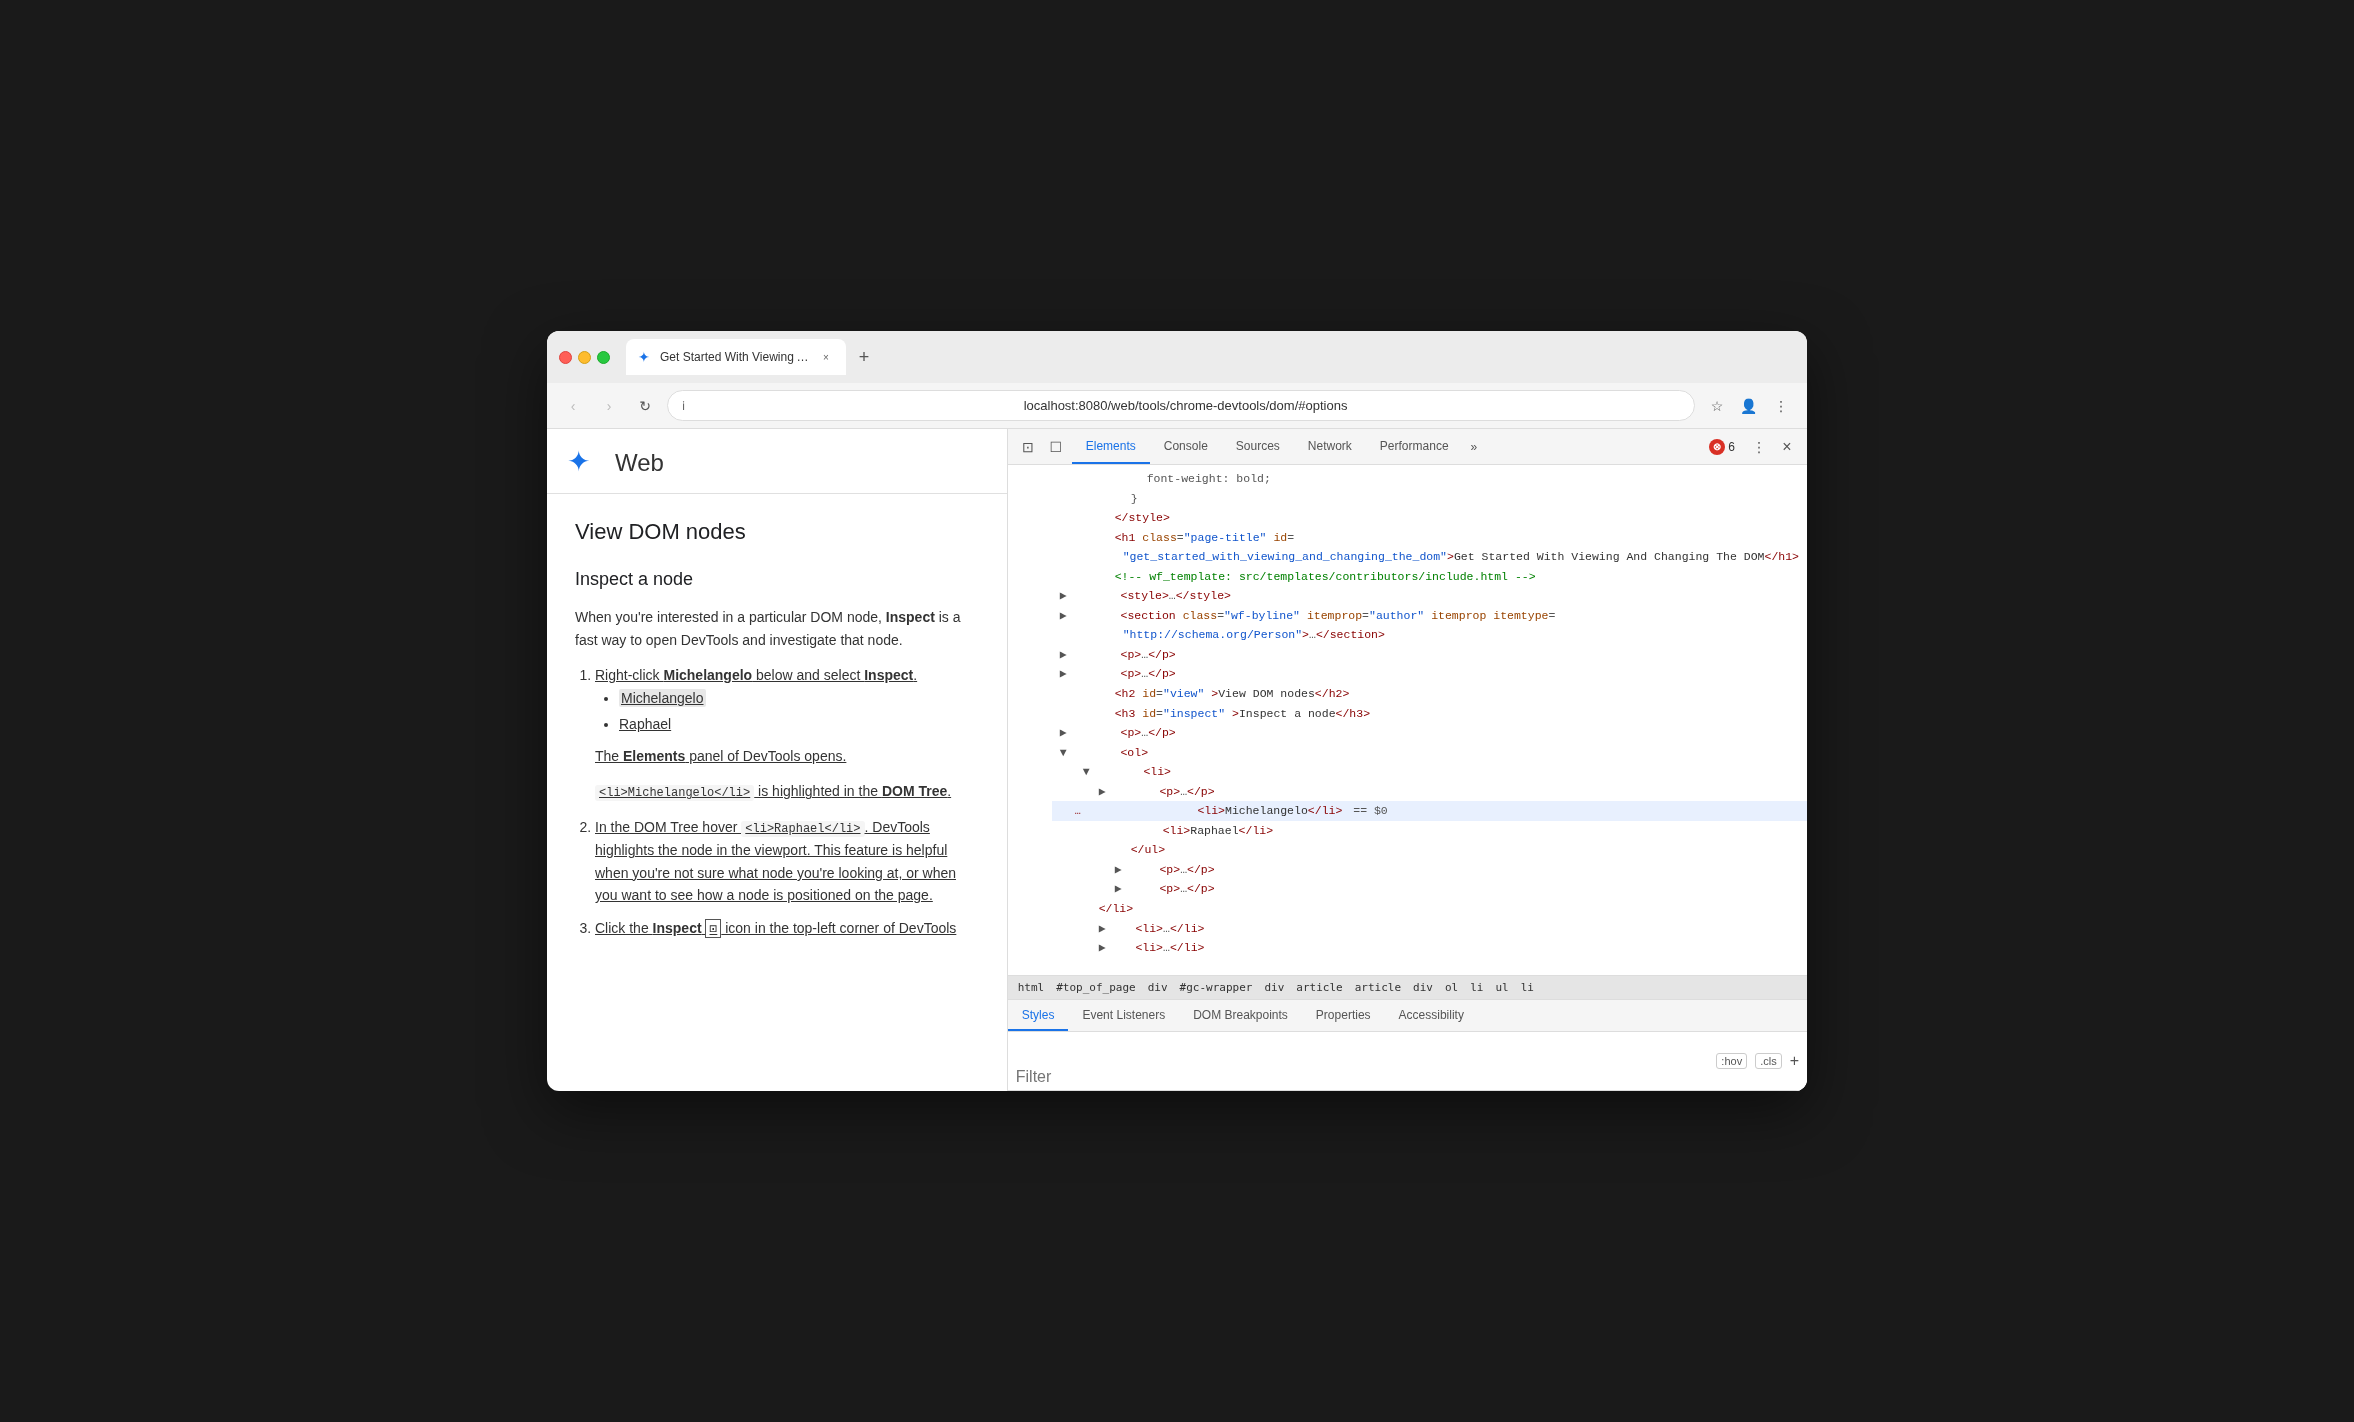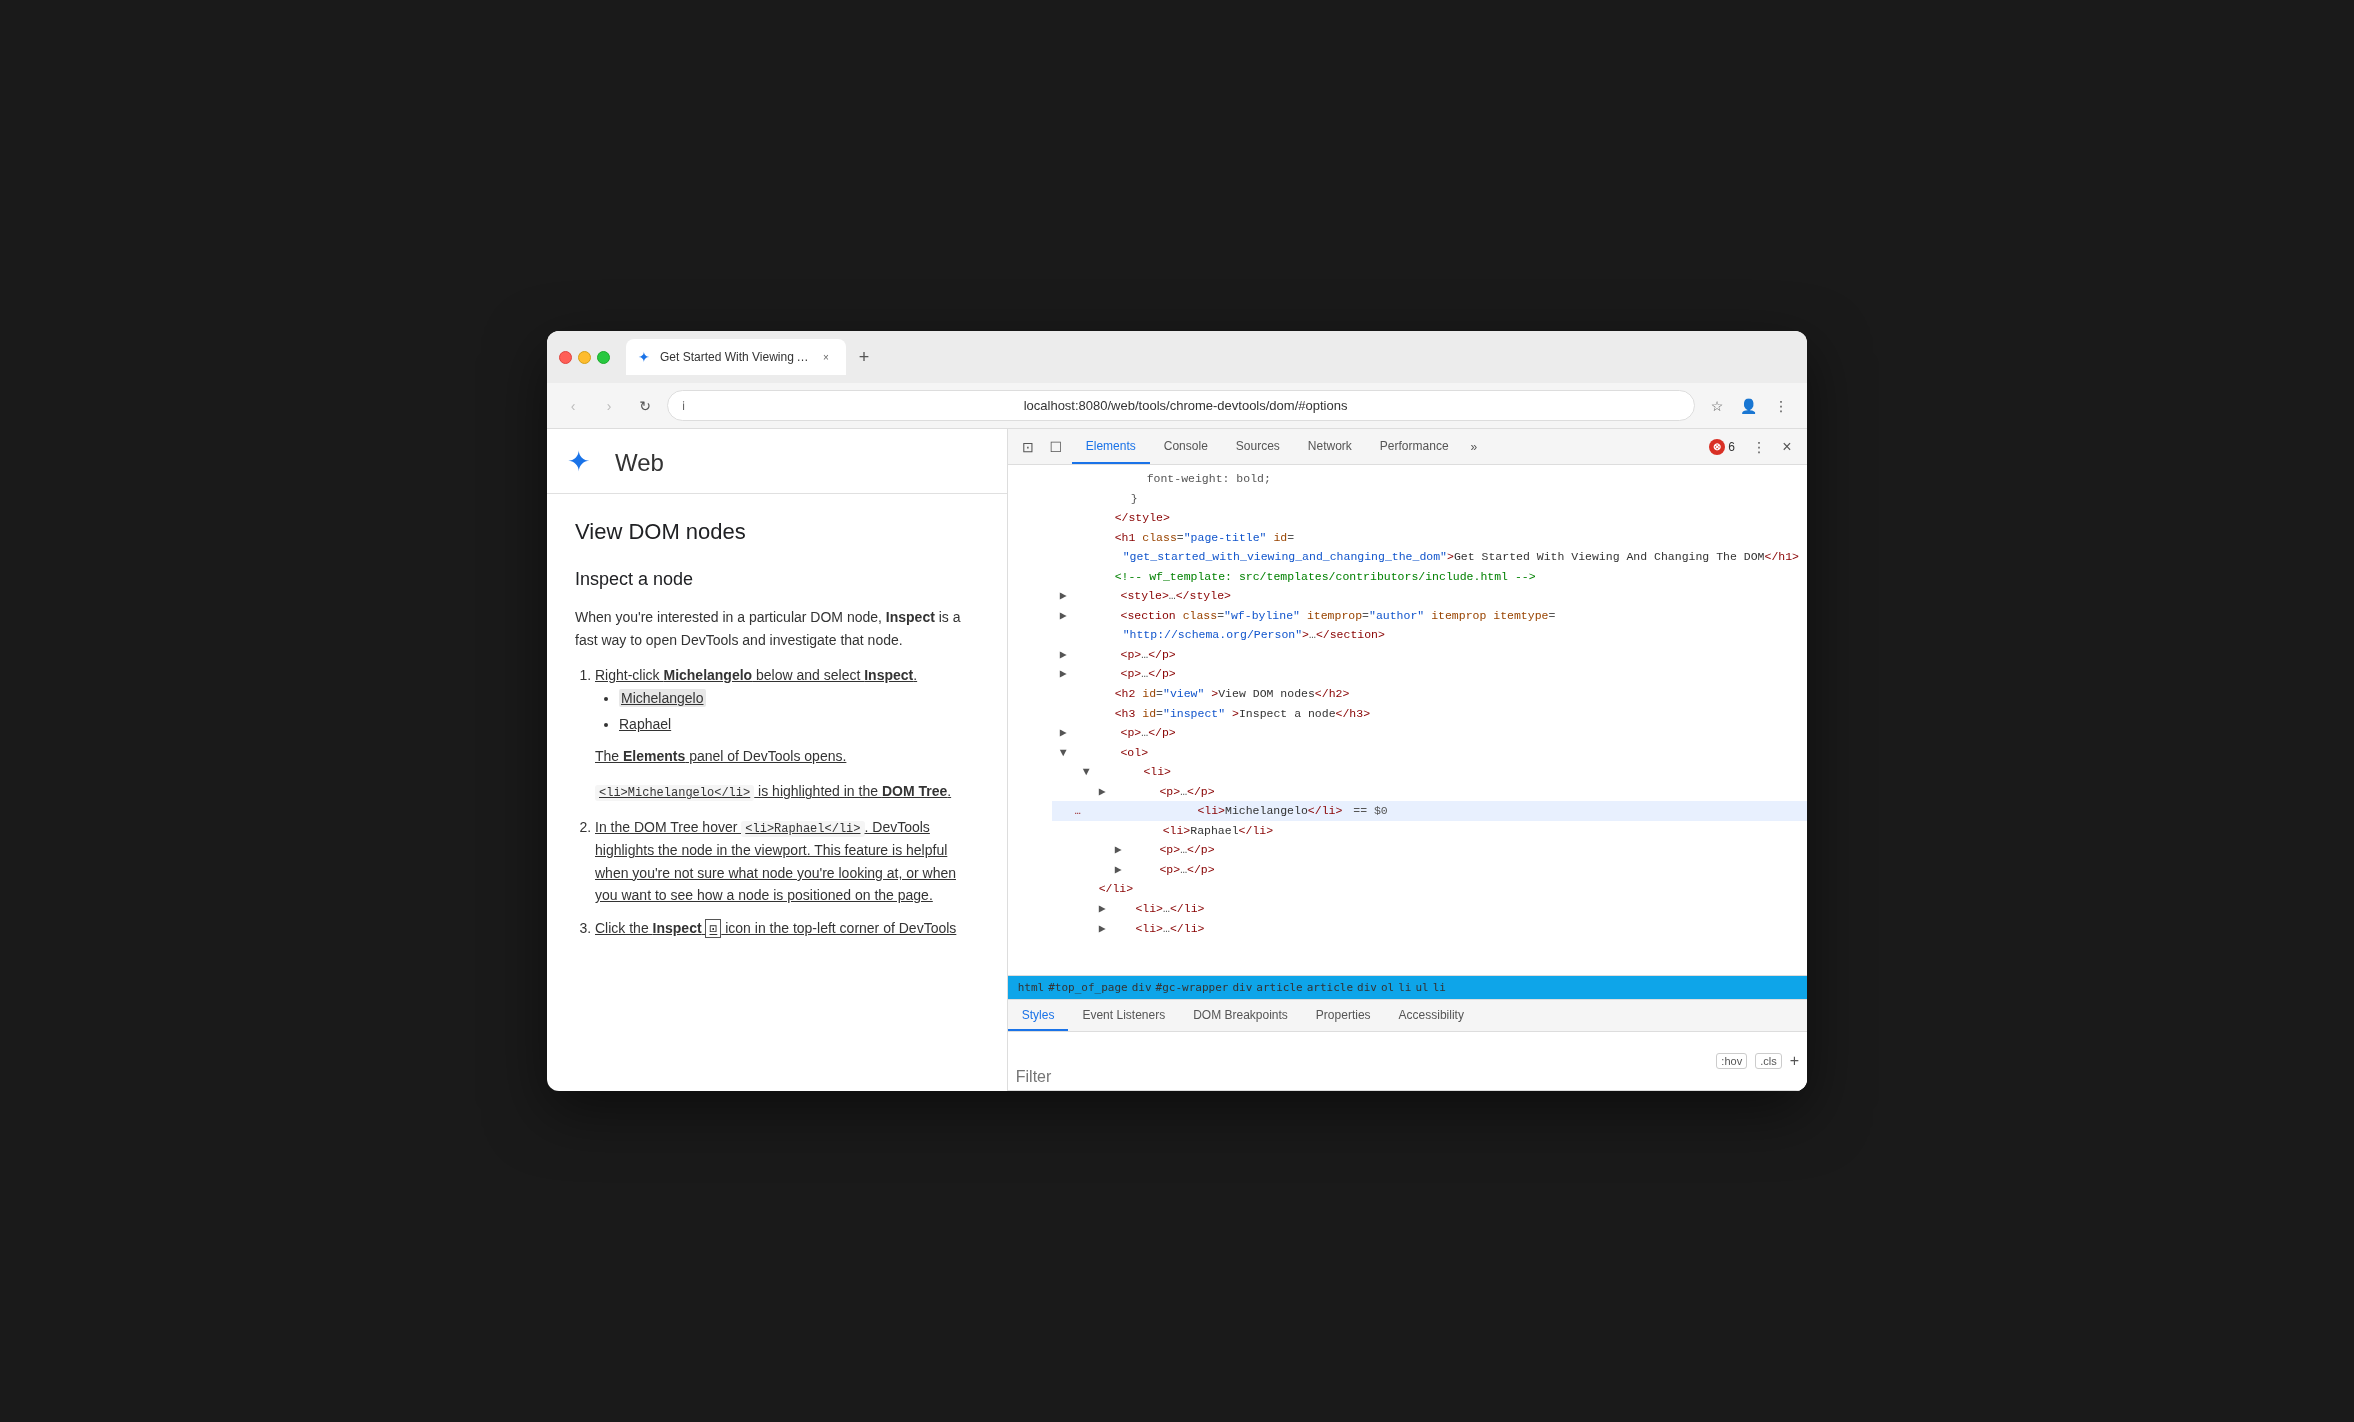--- a/index.html
+++ b/index.html
@@ -339,26 +339,26 @@
     .tag-name { color: #880000; }
     .attr-name { color: #994400; }
     .attr-value { color: #1155cc; }
     .dom-text { color: #333; }
     .dom-comment { color: #008000; }
     .dom-marker { color: #8b0000; font-size: 10px; }
     .collapse-arrow { color: #555; cursor: pointer; user-select: none; }
     .dom-special { color: #555; }
     
     .devtools-breadcrumb {
-      background: #0ea5e9;
+      background: #e5e5e5;
       border-top: 1px solid #ddd;
       border-bottom: 1px solid #ddd;
       padding: 4px 8px;
       display: flex;
-      gap: 0;
+      gap: 8px;
       flex-wrap: wrap;
       font-family: monospace;
       font-size: 11px;
     }
     .breadcrumb-item {
       color: #333;
       cursor: pointer;
       padding: 1px 2px;
     }
     
@@ -600,20 +600,24 @@
           <span style="display:inline-block;width:16px;"></span>
           <span style="display:inline-block;width:80px;"></span>
           <span class="tag-name">&lt;li&gt;</span><span class="dom-text">Michelangelo</span><span class="tag-name">&lt;/li&gt;</span>
           <span style="color:#555; margin-left:4px;">== $0</span>
         </div>
         <div class="dom-line">
           <span style="display:inline-block;width:96px;"></span>
           <span class="tag-name">&lt;li&gt;</span><span class="dom-text">Raphael</span><span class="tag-name">&lt;/li&gt;</span>
         </div>
         <div class="dom-line">
+          <span style="display:inline-block;width:64px;"></span>
+          <span class="tag-name">&lt;/ul&gt;</span>
+        </div>
+        <div class="dom-line">
           <span style="display:inline-block;width:48px;"></span>
           <span class="collapse-arrow">▶</span>
           <span style="display:inline-block;width:24px;"></span>
           <span class="tag-name">&lt;p&gt;</span><span class="dom-special">…</span><span class="tag-name">&lt;/p&gt;</span>
         </div>
         <div class="dom-line">
           <span style="display:inline-block;width:48px;"></span>
           <span class="collapse-arrow">▶</span>
           <span style="display:inline-block;width:24px;"></span>
           <span class="tag-name">&lt;p&gt;</span><span class="dom-special">…</span><span class="tag-name">&lt;/p&gt;</span>

